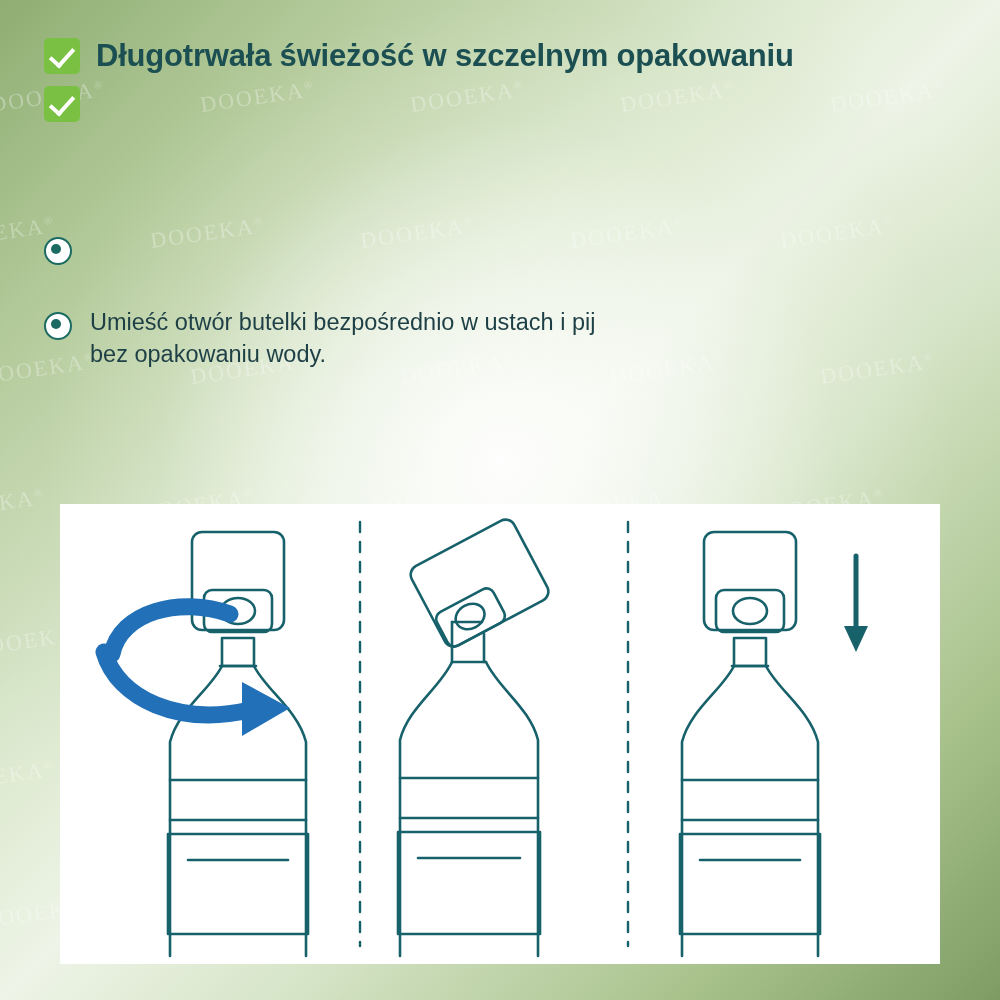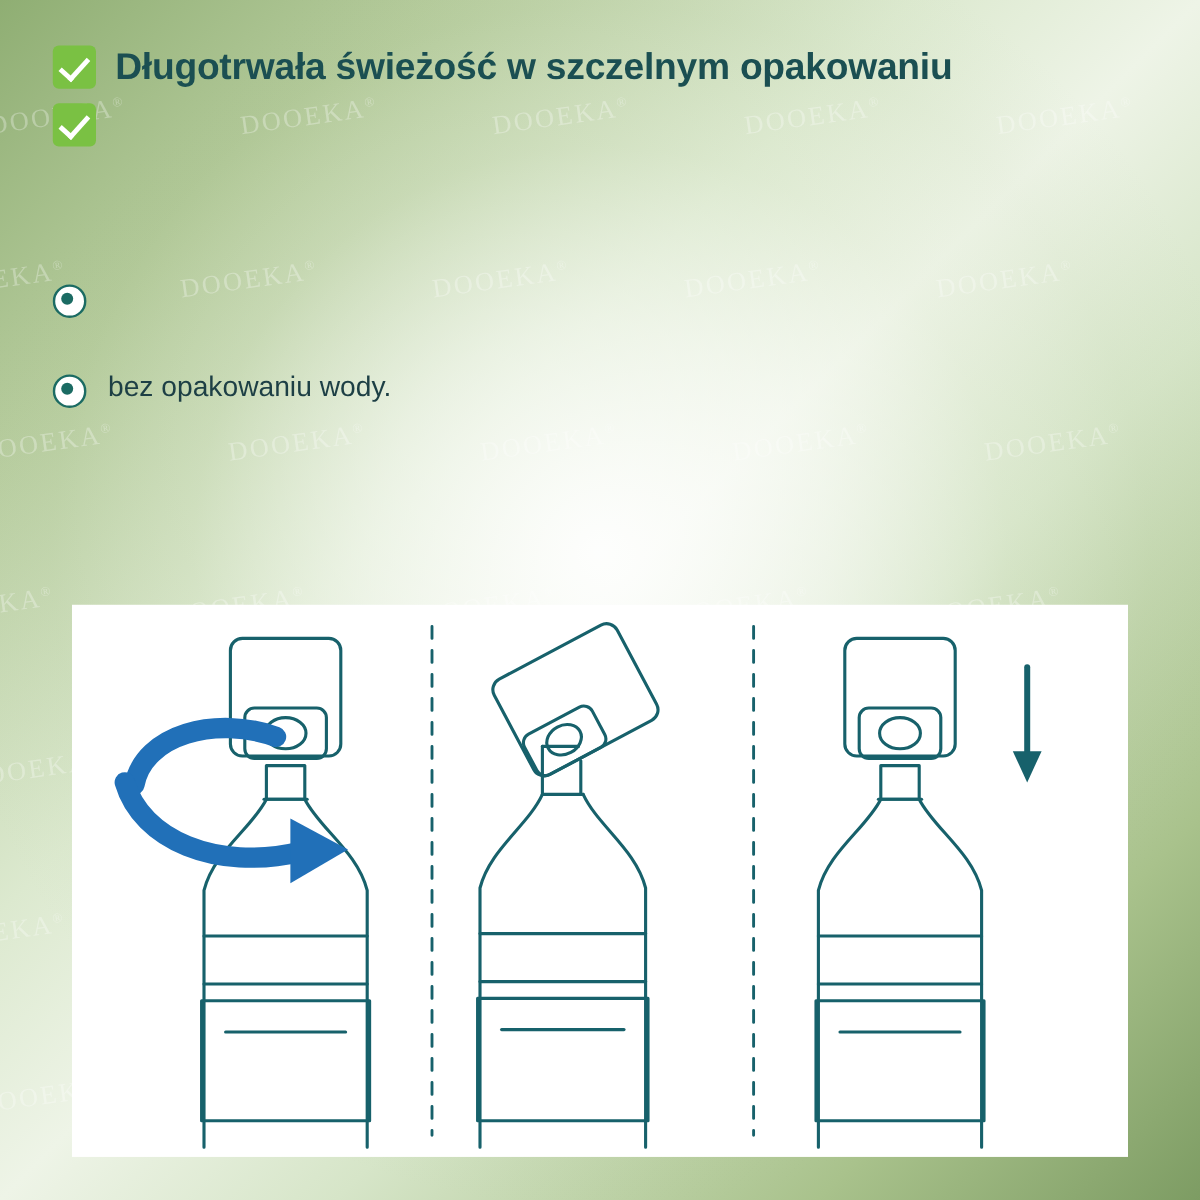--- a/index.html
+++ b/index.html
@@ -192,20 +192,21 @@
     </div>
   </div>
 
   <div class="bullets">
     <div class="bullet-row">
       <div class="bullet-icon"></div>
     </div>
     <div class="bullet-row">
       <div class="bullet-icon"></div>
       <div class="bullet-text">
+        <div>Umieść otwór butelki bezpośrednio w ustach i pij</div>
         <div>bez opakowaniu wody.</div>
       </div>
     </div>
   </div>
 
   <div class="illustration">
     <svg width="880" height="460" viewBox="0 0 880 460">
       <rect x="0" y="0" width="880" height="460" fill="#ffffff"></rect>
 
       <g fill="none" stroke="#17616b" stroke-width="2.6" stroke-linejoin="round" stroke-linecap="round">

